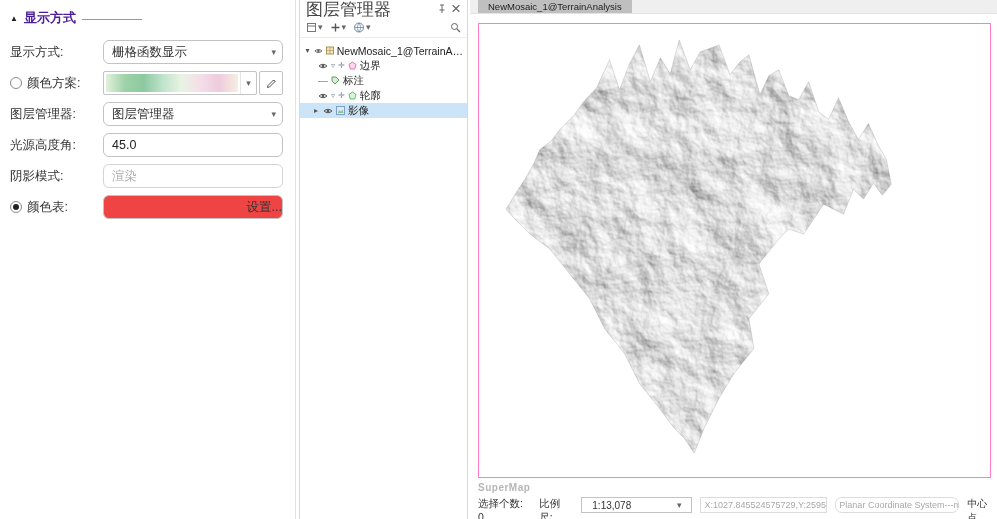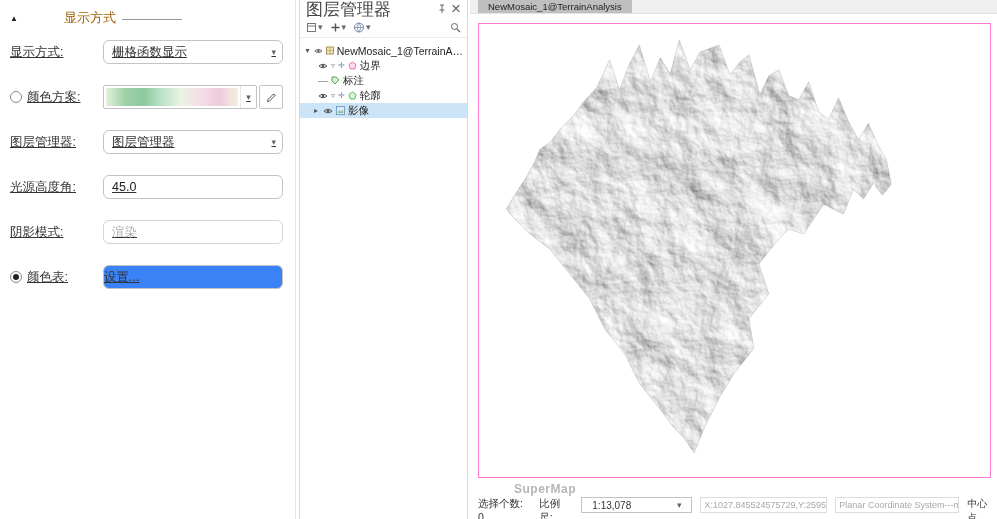--- a/index.html
+++ b/index.html
@@ -11,40 +11,40 @@
   *{box-sizing:border-box;margin:0;padding:0;}
   html,body{width:997px;height:519px;overflow:hidden;background:#fff;
     font-family:"Liberation Sans","DejaVu Sans",sans-serif;color:#333;}
   body{position:relative;}
 
   
   .props{position:absolute;left:0;top:0;width:296px;height:519px;background:#fff;
     border-right:1px solid #e3e3e3;padding:8px 12px 0 10px;}
   .props-header{display:flex;align-items:center;gap:6px;height:20px;margin-bottom:12px;}
   .props-header .tri{font-size:8px;color:#222;}
-  .props-header .ttl{font-weight:normal;font-size:13px;color:#a16207;margin-left:40px;}
+  .props-header .ttl{font-weight:bold;font-size:13px;color:#4c1d95;}
   .props-header .hline{width:60px;height:1px;background:#9a9a9a;margin-top:2px;}
-  .row{display:flex;align-items:center;height:24px;margin-bottom:21px;text-decoration:underline;}
+  .row{display:flex;align-items:center;height:24px;margin-bottom:7px;}
   .row .lbl{width:93px;font-size:12.5px;color:#333;display:flex;align-items:center;gap:5px;flex-shrink:0;}
   .ctl{width:180px;height:24px;border:1px solid var(--border);border-radius:6px;background:#fff;
     display:flex;align-items:center;font-size:12.5px;}
   .select{justify-content:space-between;padding:0 6px 0 8px;cursor:default;}
   .chev{font-size:9px;color:#666;line-height:1;}
   input.ctl{padding:0 8px;font-size:12.5px;color:#222;outline:none;}
   input.ctl:disabled{color:#a9a9a9;border-color:#d4d4d4;background:#fff;}
   .radio{width:12px;height:12px;border:1px solid #8a8a8a;border-radius:50%;background:#fff;
     display:inline-flex;align-items:center;justify-content:center;flex-shrink:0;}
   .radio.checked::after{content:"";width:6px;height:6px;border-radius:50%;background:#222;}
   .ramp-wrap{display:flex;align-items:center;width:180px;gap:2px;}
   .ramp{width:154px;height:24px;border:1px solid var(--border);border-radius:2px;display:flex;background:#fff;overflow:hidden;}
   .ramp-g{flex:1;margin:2px;border-radius:1px;}
   .ramp-chev{width:16px;display:flex;align-items:center;justify-content:center;border-left:1px solid #e6e6e6;}
   .icon-btn{width:24px;height:24px;border:1px solid var(--border);border-radius:2px;background:#fff;
     display:flex;align-items:center;justify-content:center;}
-  .btn{justify-content:flex-start;background:#3b82f6;cursor:default;}
+  .btn{justify-content:flex-end;background:#ef4444;cursor:default;}
 
   
   .lm{position:absolute;left:299px;top:0;width:169px;height:519px;background:#fff;
     border-left:1px solid var(--panel-line);border-right:1px solid var(--panel-line);}
   .lm-head{height:18px;display:flex;align-items:center;padding:0 4px 0 6px;font-size:17px;color:#444;}
   .lm-head .sp{flex:1;}
   .lm-head .hicon{width:14px;height:14px;display:flex;align-items:center;justify-content:center;color:#666;}
   .lm-tools{height:20px;display:flex;align-items:center;padding:0 4px;border-bottom:1px solid #ececec;gap:3px;}
   .tool{display:flex;align-items:center;gap:1px;padding:1px 2px;border-radius:2px;}
   .tool svg{display:block;}
@@ -60,32 +60,32 @@
   .tlabel{overflow:hidden;text-overflow:ellipsis;}
 
   
   .tabbar{position:absolute;left:470px;top:0;width:527px;height:14px;background:#efefef;
     border-bottom:1px solid #e3e3e3;display:flex;align-items:flex-end;}
   .tab{height:13px;line-height:13px;margin-left:8px;padding:0 10px;background:#bfbfbf;
     font-size:9.5px;color:#1d1d1d;}
   .map-frame{position:absolute;left:478px;top:23px;width:513px;height:455px;background:#fff;
     border:1px solid var(--pink);overflow:hidden;}
   .map-frame svg{display:block;width:100%;height:100%;}
-  .watermark{position:absolute;left:478px;top:482px;font-size:12px;color:#b6b6b6;
-    letter-spacing:.5px;font-weight:bold;margin-left:36px;}
+  .watermark{position:absolute;left:478px;top:482px;font-size:10px;color:#b6b6b6;
+    letter-spacing:.5px;font-weight:bold;}
 
   
   .statusbar{position:absolute;left:470px;bottom:2px;width:527px;height:20px;
     display:flex;align-items:flex-start;gap:8px;padding-left:8px;font-size:10.5px;color:#333;background:#fff;}
   .combo{width:112px;height:16px;border:1px solid var(--border);display:flex;align-items:center;
     justify-content:space-between;padding:0 10px;font-size:10px;background:#fff;}
   .sbox{height:16px;border:1px solid #dcdcdc;color:#a8a8a8;font-size:9px;line-height:14px;
     padding:0 3px;overflow:hidden;white-space:nowrap;background:#fff;}
   .coordbox{width:128px;}
-  .crsbox{width:125px;}
+  .crsbox{width:125px;border-radius:7px;}
   .centerpt{font-size:10px;color:#333;}
 </style>
 </head>
 <body>
 
 <aside class="props">
   <div class="props-header">
     <span class="tri">▲</span>
     <span class="ttl">显示方式</span>
     <span class="hline"></span>

